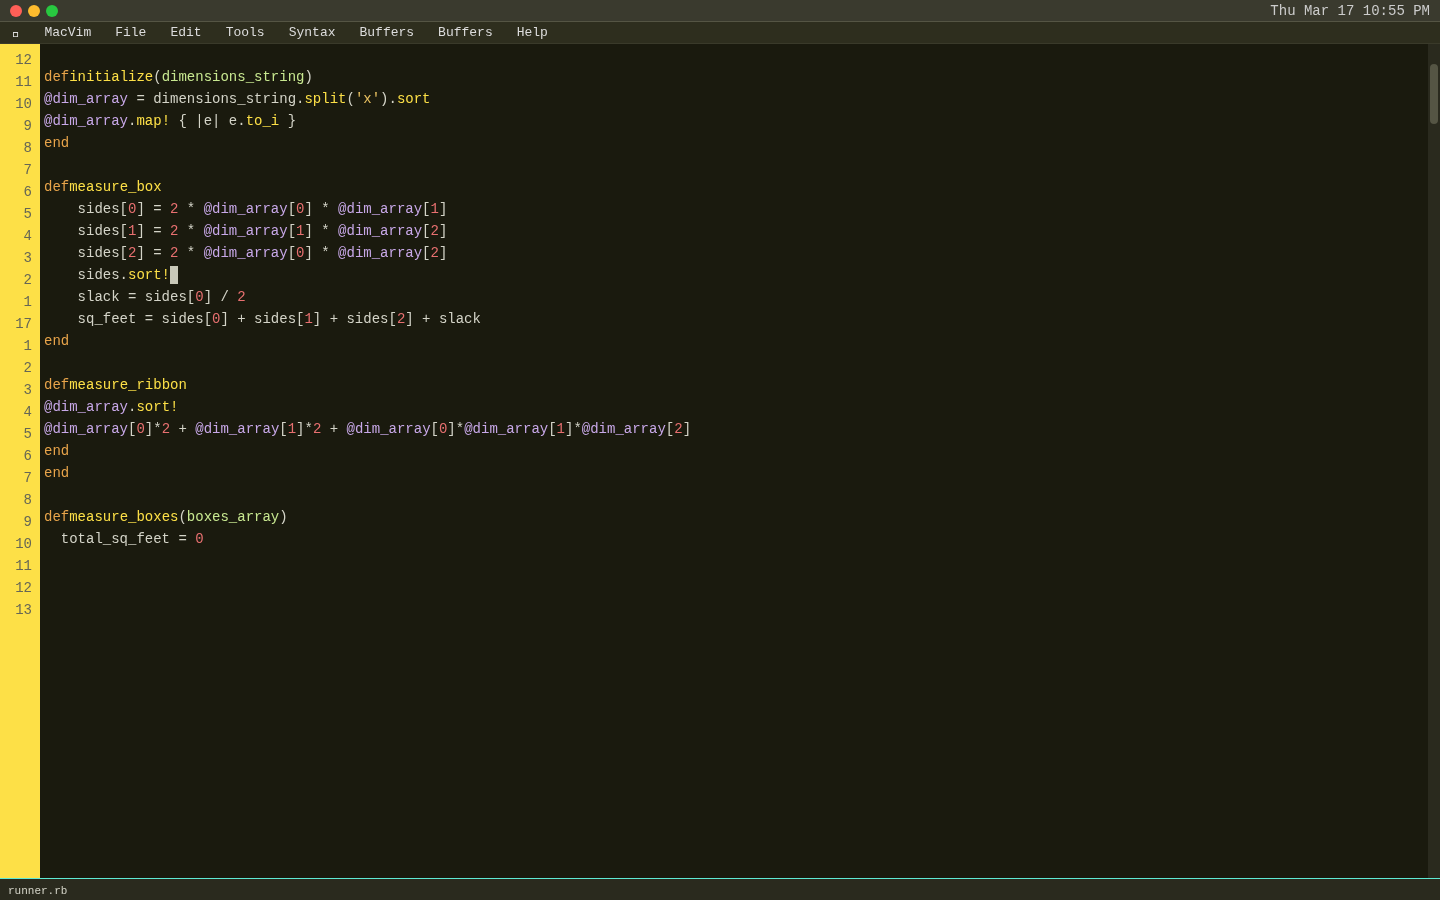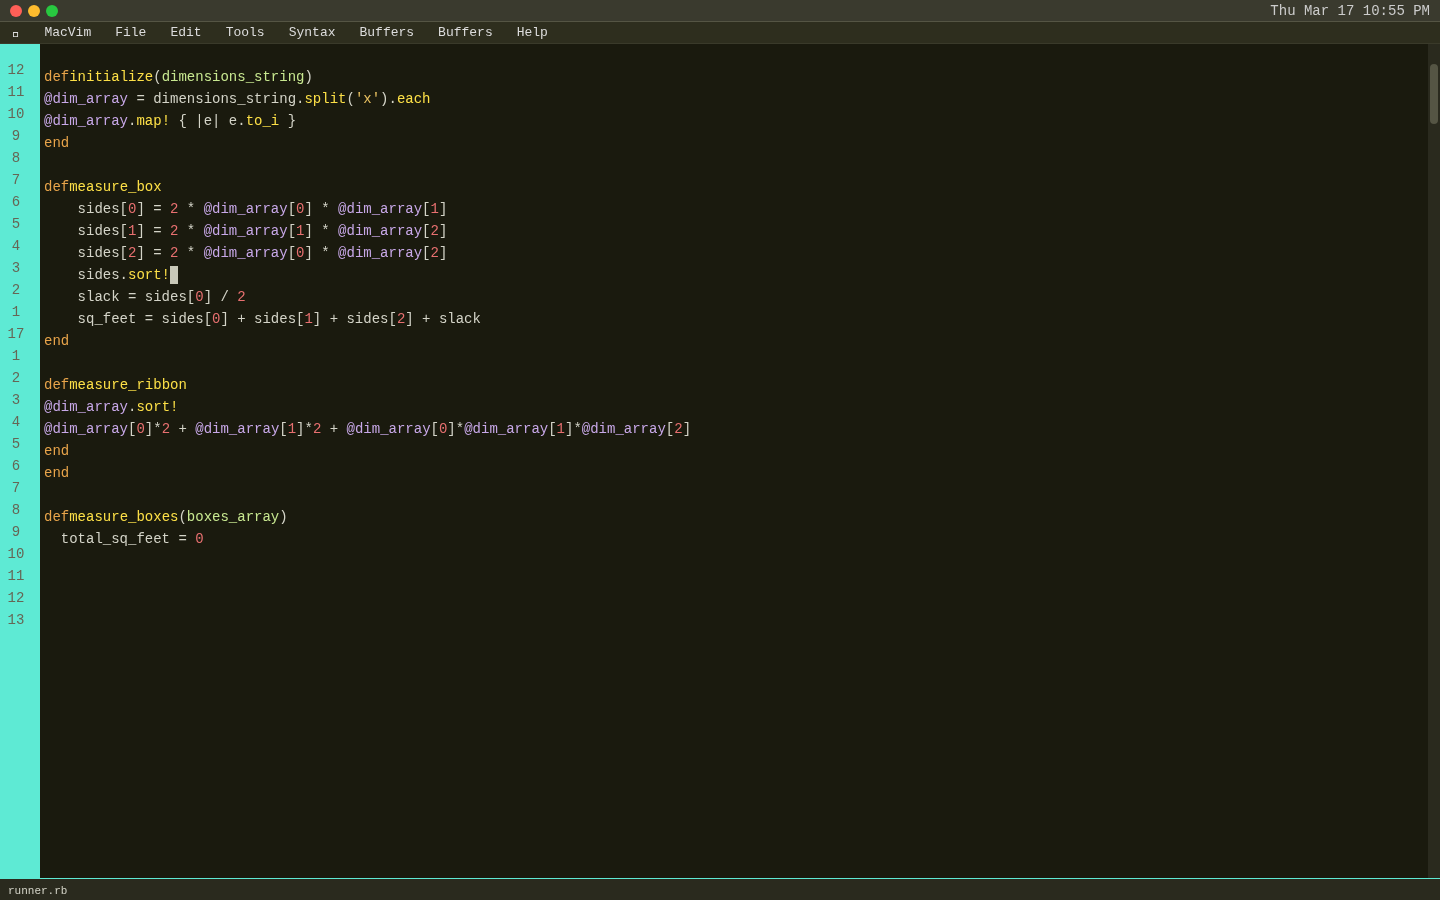--- a/index.html
+++ b/index.html
@@ -69,23 +69,23 @@
     
     .editor-wrapper {
       display: flex;
       height: calc(900px - 44px - 22px);
       background: #1a1a0e;
     }
 
     
     .gutter {
       width: 40px;
-      background: #5eead4;
-      padding-top: 15px;
-      text-align: center;
+      background: #fde047;
+      padding-top: 5px;
+      text-align: right;
       padding-right: 8px;
       color: #666655;
       font-size: 14px;
       line-height: 22px;
       flex-shrink: 0;
       user-select: none;
     }
 
     
     .code-area {
@@ -202,21 +202,21 @@
       <div style="height: 22px;">9</div>
       <div style="height: 22px;">10</div>
       <div style="height: 22px;">11</div>
       <div style="height: 22px;">12</div>
       <div style="height: 22px;">13</div>
     </div>
   <div class="code-area">
 
   <div class="code-line">&nbsp;</div>
       <div class="code-line">  <span class="kw">def</span> <span class="fn">initialize</span>(<span class="param">dimensions_string</span>)</div>
-      <div class="code-line">    <span class="ivar">@dim_array</span> = dimensions_string.<span class="fn">split</span>(<span class="str">'x'</span>).<span class="fn">each</span></div>
+      <div class="code-line">    <span class="ivar">@dim_array</span> = dimensions_string.<span class="fn">split</span>(<span class="str">'x'</span>).<span class="fn">sort</span></div>
       <div class="code-line">    <span class="ivar">@dim_array</span>.<span class="fn">map!</span> { |e| e.<span class="fn">to_i</span> }</div>
       <div class="code-line">  <span class="kw">end</span></div>
       <div class="code-line">&nbsp;</div>
       <div class="code-line">  <span class="kw">def</span> <span class="fn">measure_box</span></div>
       <div class="code-line">    sides[<span class="num">0</span>] = <span class="num">2</span> * <span class="ivar">@dim_array</span>[<span class="num">0</span>] * <span class="ivar">@dim_array</span>[<span class="num">1</span>]</div>
       <div class="code-line">    sides[<span class="num">1</span>] = <span class="num">2</span> * <span class="ivar">@dim_array</span>[<span class="num">1</span>] * <span class="ivar">@dim_array</span>[<span class="num">2</span>]</div>
       <div class="code-line">    sides[<span class="num">2</span>] = <span class="num">2</span> * <span class="ivar">@dim_array</span>[<span class="num">0</span>] * <span class="ivar">@dim_array</span>[<span class="num">2</span>]</div>
       <div class="code-line">    sides.<span class="fn">sort!</span><span class="cursor"></span></div>
       <div class="code-line">    slack = sides[<span class="num">0</span>] / <span class="num">2</span></div>
       <div class="code-line">    sq_feet = sides[<span class="num">0</span>] + sides[<span class="num">1</span>] + sides[<span class="num">2</span>] + slack</div>

